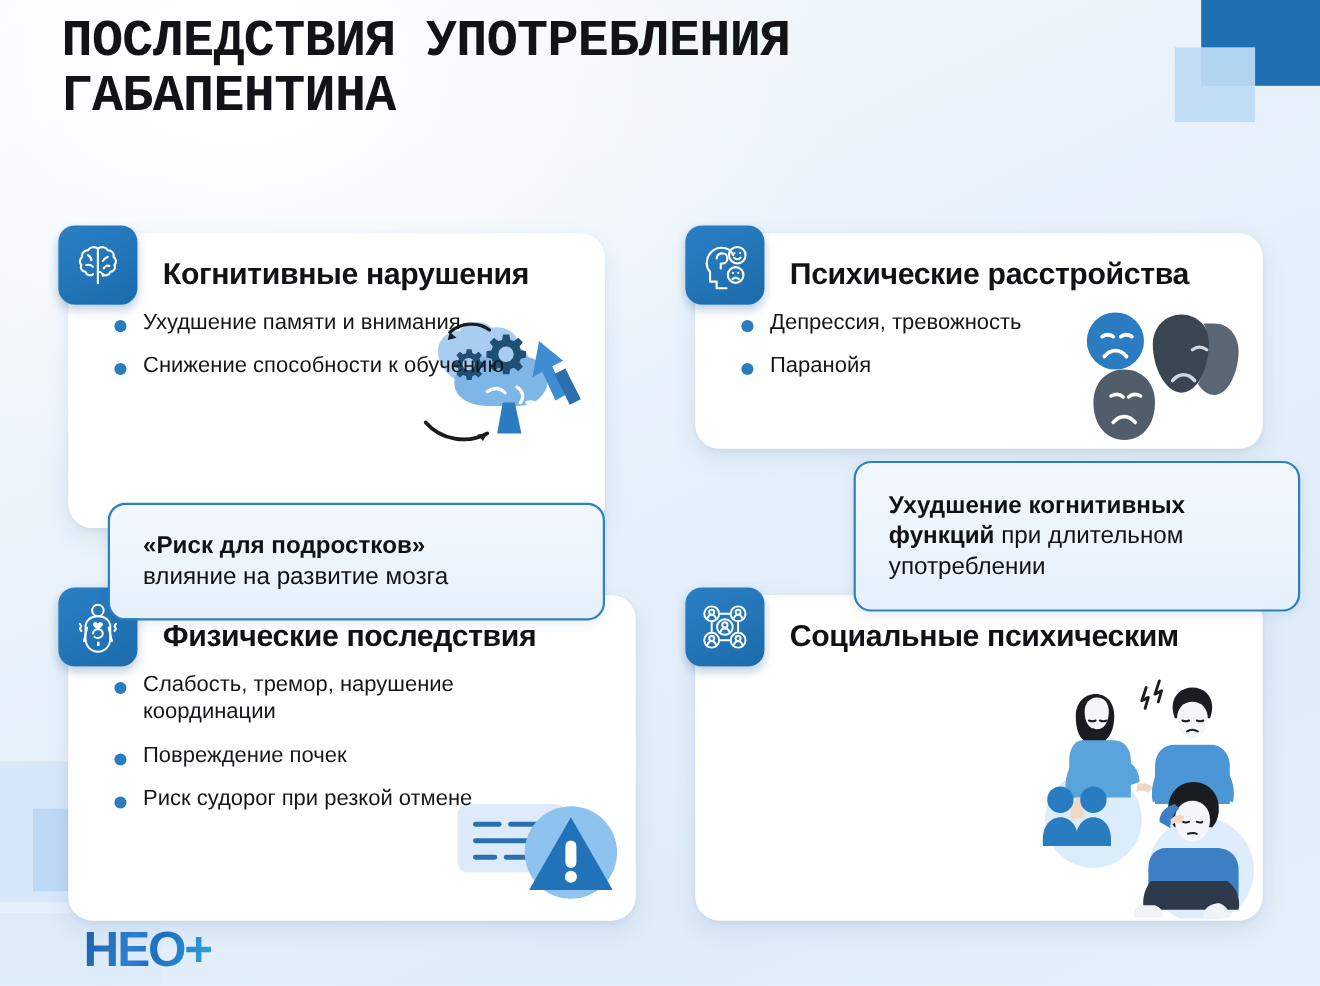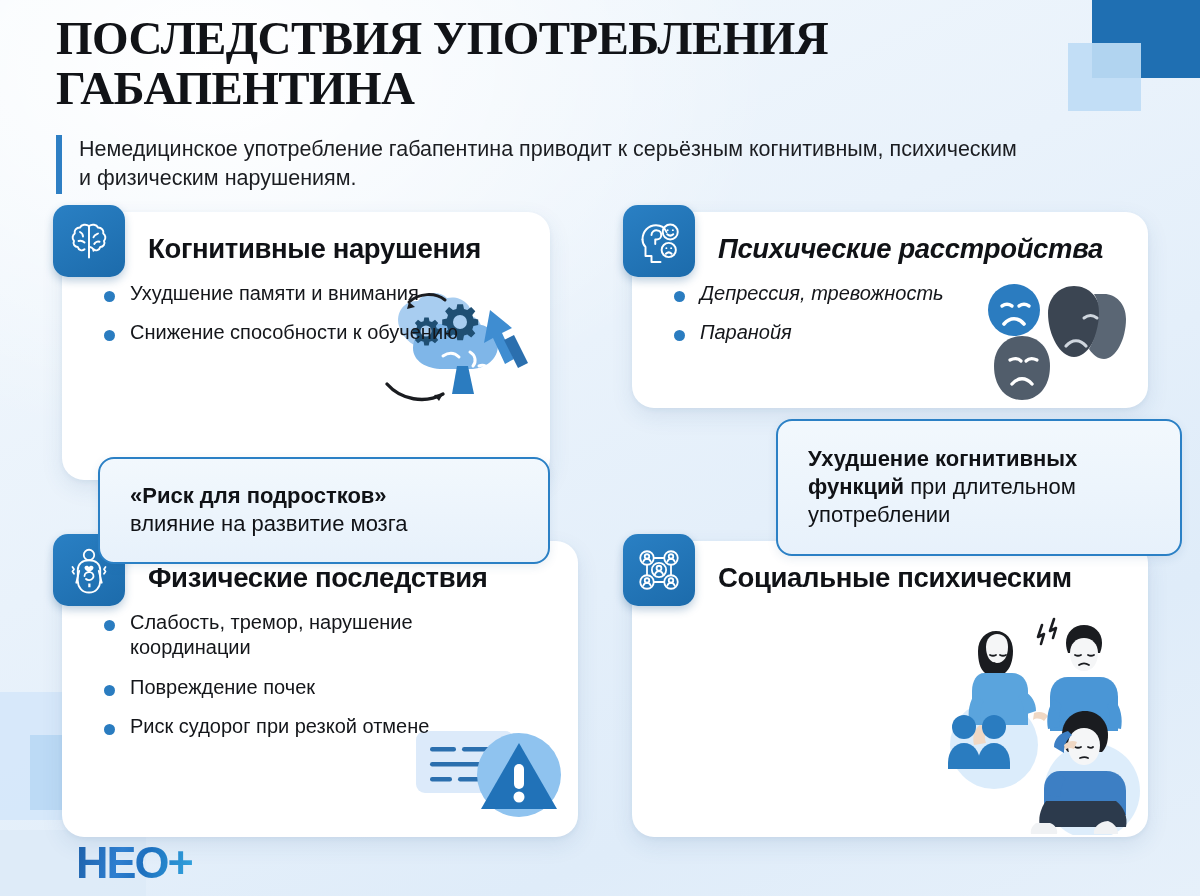--- a/index.html
+++ b/index.html
@@ -61,21 +61,21 @@
   .header { position: absolute; top: 0; left: 0; width: 1060px; }
   .title {
     margin: 0;
     padding: 14px 0 0 56px;
     font-size: 47px;
     line-height: 1.06;
     font-weight: 700;
     letter-spacing: -0.6px;
     color: #111317;
     text-transform: uppercase;
-    font-family: Liberation Serif, serif;
+    font-family: Liberation Mono, monospace;
     max-width: 900px;
   }
   .subtitle-wrap {
     margin: 21px 0 0 56px;
     padding-left: 17px;
     border-left: 6px solid #2e7fc4;
     max-width: 940px;
   }
   .subtitle {
     margin: 0;
@@ -93,21 +93,21 @@
   }
 
   .card {
     position: absolute;
     background: #ffffff;
     border-radius: 22px;
     box-shadow: 0 8px 22px rgba(40,90,140,.10), 0 2px 5px rgba(40,90,140,.06);
     overflow: visible;
   }
   .card-1 { left: 62px;  top: 0px;   width: 488px; height: 268px; }
-  .card-2 { left: 632px; top: 0px;   width: 516px; height: 196px; font-style: italic; }
+  .card-2 { left: 632px; top: 0px;   width: 516px; height: 196px; }
   .card-3 { left: 62px;  top: 329px; width: 516px; height: 296px; }
   .card-4 { left: 632px; top: 329px; width: 516px; height: 296px; }
 
   .icon-badge {
     position: absolute;
     top: -7px; left: -9px;
     width: 72px; height: 72px;
     background: linear-gradient(150deg, #2a80c4 0%, #1c6bab 100%);
     border-radius: 15px;
     box-shadow: 0 4px 9px rgba(25,85,140,.28);
@@ -214,23 +214,20 @@
 <div class="page">
 
   <div class="deco deco-tr-dark"></div>
   <div class="deco deco-tr-light"></div>
   <div class="deco deco-bl-a"></div>
   <div class="deco deco-bl-b"></div>
   <div class="deco deco-bl-c"></div>
 
   <div class="header">
     <h1 class="title">ПОСЛЕДСТВИЯ УПОТРЕБЛЕНИЯ ГАБАПЕНТИНА</h1>
-    <div class="subtitle-wrap">
-      <p class="subtitle">Немедицинское употребление габапентина приводит к серьёзным когнитивным, психическим и физическим нарушениям.</p>
-    </div>
   </div>
 
   <div class="grid">
 
     <div class="card card-1">
       <div class="icon-badge">
         <svg viewBox="0 0 64 64" fill="none" stroke="#ffffff" stroke-width="2.6" stroke-linecap="round" stroke-linejoin="round">
           <path d="M32 12c-4-3-10-2-12 2-5 0-8 4-7 8-3 2-4 7-1 10-2 4 1 8 5 8 1 4 6 6 9 3"></path>
           <path d="M32 12c4-3 10-2 12 2 5 0 8 4 7 8 3 2 4 7 1 10 2 4-1 8-5 8-1 4-6 6-9 3"></path>
           <path d="M32 12v28"></path>

